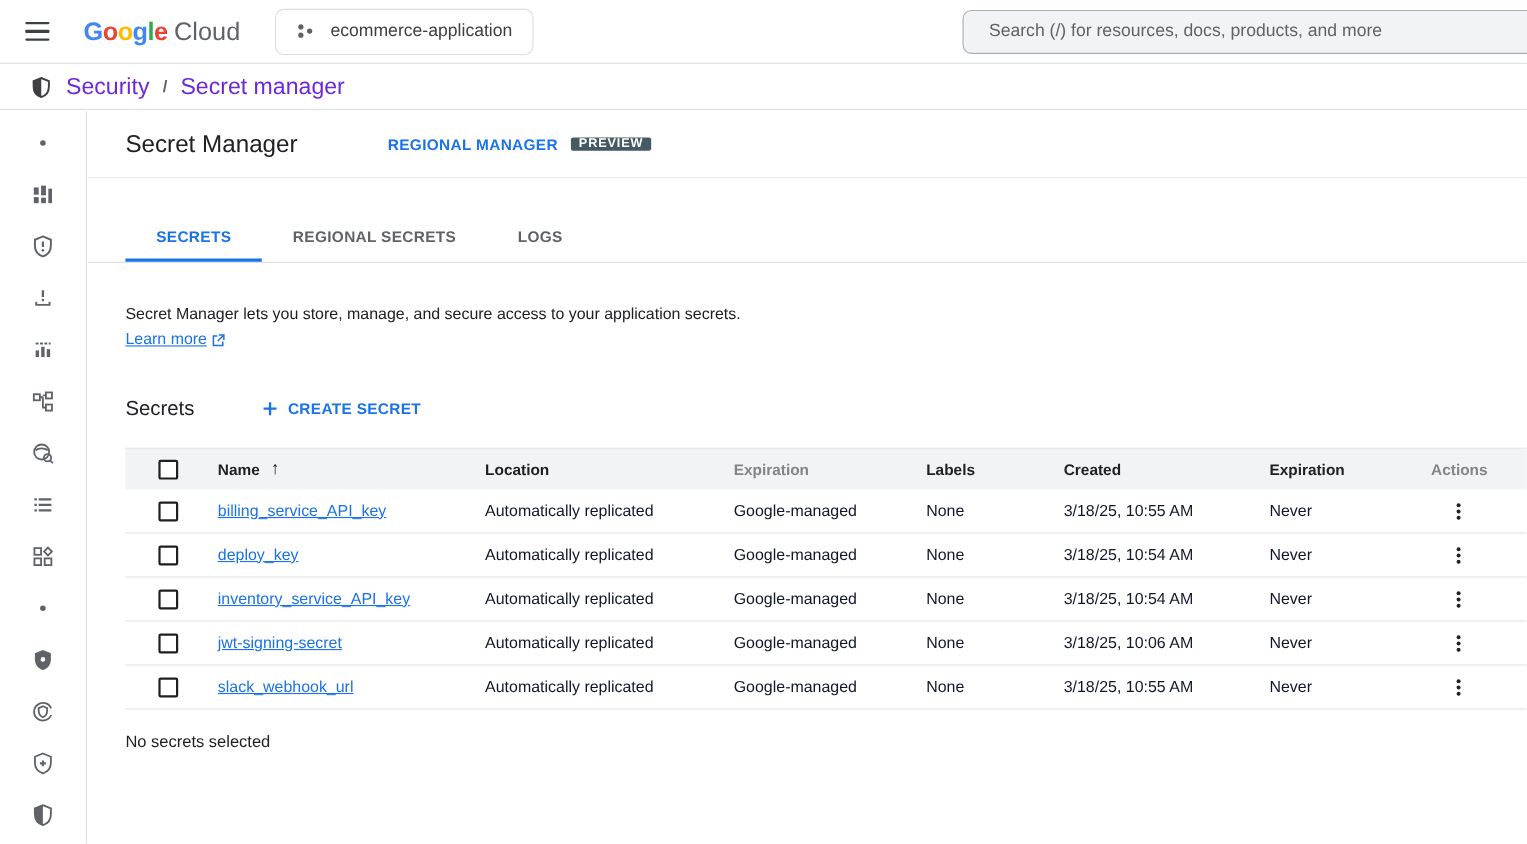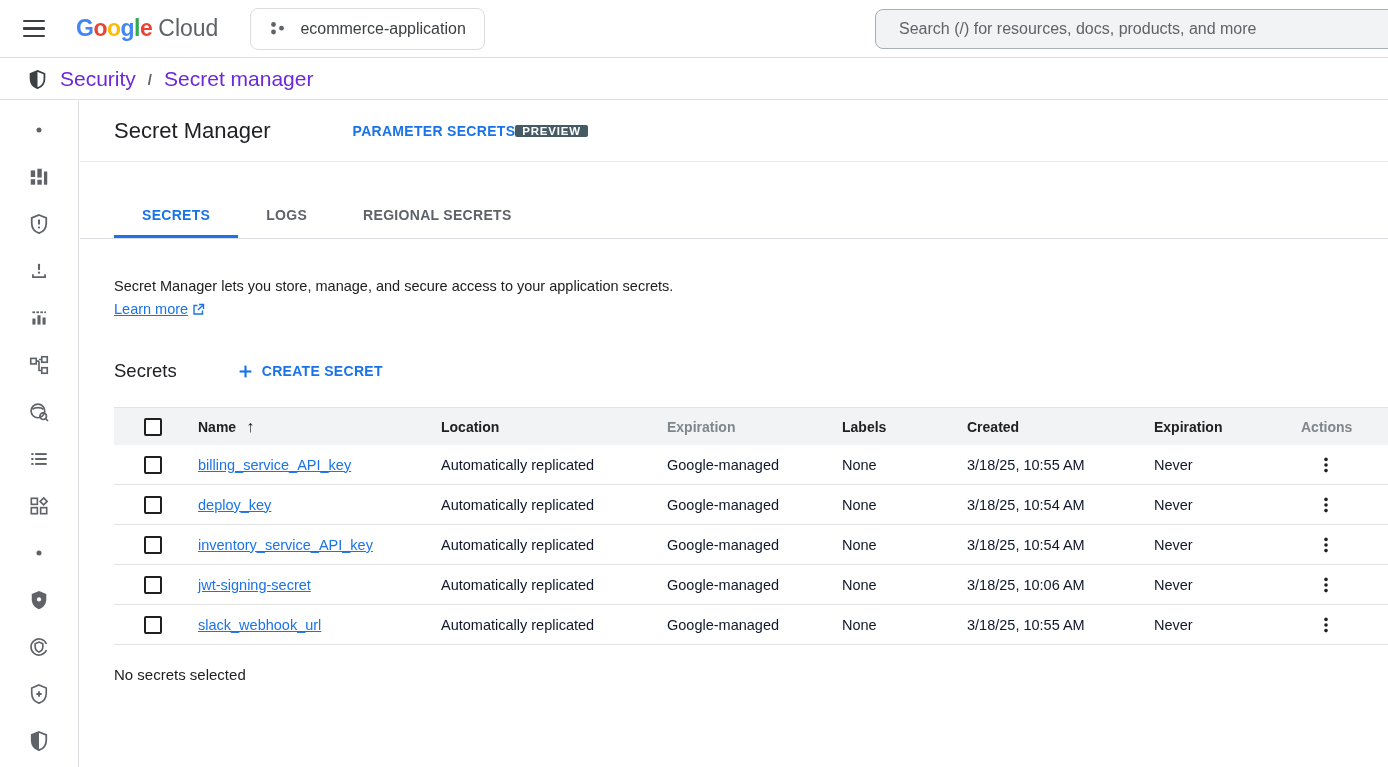--- a/index.html
+++ b/index.html
@@ -35,21 +35,21 @@
   .sidebar { position:absolute; left:0; top:101px; bottom:0; width:79px;
     border-right:1px solid #dadce0; background:#fff; display:flex; flex-direction:column;
     align-items:center; padding-top:15px; gap:19px; }
   .nav-ic { width:30px; height:28px; display:flex; align-items:center; justify-content:center; cursor:pointer; }
 
   
   .content { position:absolute; left:80px; top:101px; right:0; bottom:0; background:#fff; overflow:hidden; }
   .page-header { height:61px; border-bottom:1px solid #e8eaed; display:flex; align-items:center; padding-left:34px; }
   .page-title { font-size:22px; font-weight:normal; color:#202124; }
   .pm-link { margin-left:82px; font-size:14px; font-weight:bold; color:#1a73e8; letter-spacing:0.3px; cursor:pointer; }
-  .preview-badge { background:#455a64; color:#fff; font-size:11.5px; font-weight:bold;
+  .preview-badge { margin-left:12px; background:#455a64; color:#fff; font-size:11.5px; font-weight:bold;
     letter-spacing:0.8px; padding:0 7px; border-radius:2px; }
 
   .tabs { height:77px; border-bottom:1px solid #dadce0; display:flex; align-items:flex-end; padding-left:34px; }
   .tab { height:47px; padding:0 28px; display:flex; align-items:center; font-size:14px; font-weight:bold;
     letter-spacing:0.3px; color:#5f6368; cursor:pointer; }
   .tab.active { color:#1a73e8; box-shadow:inset 0 -3px 0 #1a73e8; }
 
   .intro { padding:39px 0 0 34px; font-size:14.5px; color:#202124; }
   .learn-row { margin-top:7px; display:flex; align-items:center; gap:4px; }
   .learn-link { font-size:14.5px; color:#1a73e8; text-decoration:underline; cursor:pointer; }
@@ -229,28 +229,28 @@
         <path d="M10 1.8 L16.6 4.5 V9.3 C16.6 13.9 13.9 17 10 18.3 C6.1 17 3.4 13.9 3.4 9.3 V4.5 Z" fill="none" stroke="#5f6368" stroke-width="1.6"></path>
         <path d="M10 1.8 L3.4 4.5 V9.3 C3.4 13.9 6.1 17 10 18.3 Z" fill="#5f6368"></path>
       </svg>
     </div>
 </div>
 
 <div class="content">
 
   <div class="page-header">
     <span class="page-title">Secret Manager</span>
-    <span class="pm-link">PARAMETER SECRETS</span>
+    <span class="pm-link">REGIONAL MANAGER</span>
     <span class="preview-badge">PREVIEW</span>
   </div>
 
   <div class="tabs">
     <div class="tab active">SECRETS</div>
+    <div class="tab">REGIONAL SECRETS</div>
     <div class="tab">LOGS</div>
-    <div class="tab">REGIONAL SECRETS</div>
   </div>
 
   <div class="intro">
     <div>Secret Manager lets you store, manage, and secure access to your application secrets.</div>
     <div class="learn-row">
       <span class="learn-link">Learn more</span>
       <span style="display:flex;">
         <svg width="13" height="13" viewBox="0 0 13 13" fill="none" stroke="#1a73e8" stroke-width="1.4">
             <path d="M5.5 2.5 H2 V11 H10.5 V7.5"></path>
             <path d="M7 1.5 H11.5 V6"></path>

